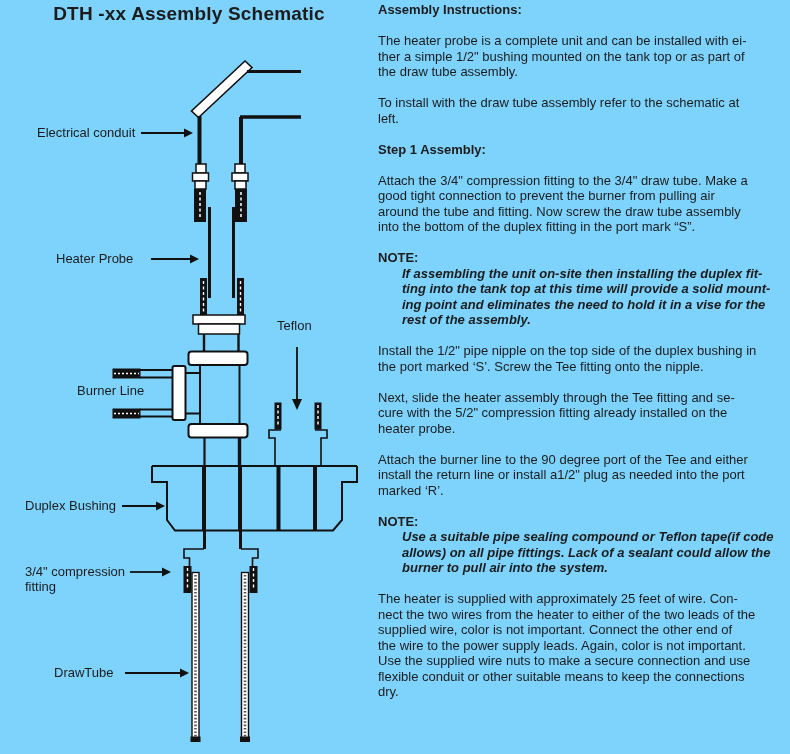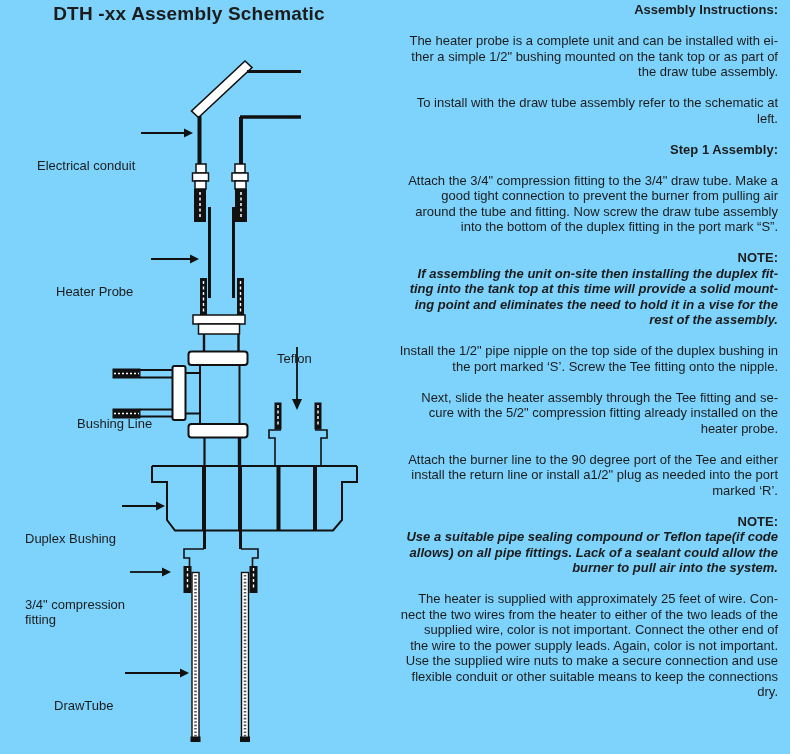--- a/index.html
+++ b/index.html
@@ -17,34 +17,33 @@
     font-size:19px;font-weight:bold;
     letter-spacing:0.2px;
   }
   .schematic{position:absolute;left:0;top:0;width:378px;height:754px;}
   .schematic svg{position:absolute;left:0;top:0;}
   .dlabel{
     position:absolute;
     font-size:13px;line-height:15px;
     white-space:pre-line;
     color:#1c1c1c;
-    margin-top:33px;
   }
   .lbl-electrical-conduit{left:37px;top:125px;}
   .lbl-heater-probe{left:56px;top:251px;}
   .lbl-return{left:277px;top:318px;}
   .lbl-burner-line{left:77px;top:383px;}
   .lbl-duplex-bushing{left:25px;top:498px;}
   .lbl-compression{left:25px;top:564px;}
   .lbl-drawtube{left:54px;top:665px;text-align:center;}
   .col-right{
     position:absolute;left:378px;top:2px;width:400px;
     font-size:13px;line-height:15.5px;
   }
-  .blk{white-space:pre-line;margin:0 0 15.5px 0;text-align:right;}
+  .blk{white-space:pre-line;margin:0 0 15.5px 0;}
   .head{font-weight:bold;}
   .note-head{font-weight:bold;margin-bottom:0;}
   .note-body{font-weight:bold;font-style:italic;margin-left:24px;}
 </style>
 </head>
 <body>
 
 <div class="page">
 
   <div class="title">DTH -xx Assembly Schematic</div>
@@ -159,21 +158,21 @@
         <line x1="130" y1="572" x2="162" y2="572" stroke-width="1.8"></line>
         <polygon points="162,567.5 162,576.5 171,572" fill="#111" stroke="none"></polygon>
         <line x1="125" y1="673" x2="180" y2="673" stroke-width="1.8"></line>
         <polygon points="180,668.5 180,677.5 189,673" fill="#111" stroke="none"></polygon>
       </g>
     </svg>
 
     <div class="dlabel lbl-electrical-conduit">Electrical conduit</div>
     <div class="dlabel lbl-heater-probe">Heater Probe</div>
     <div class="dlabel lbl-return">Teflon</div>
-    <div class="dlabel lbl-burner-line">Bushing Line</div>
+    <div class="dlabel lbl-burner-line">Burner Line</div>
     <div class="dlabel lbl-duplex-bushing">Duplex Bushing</div>
     <div class="dlabel lbl-compression">3/4" compression
 fitting</div>
     <div class="dlabel lbl-drawtube">DrawTube</div>
   </div>
 
   <div class="col-right">
     <div class="blk head">Assembly Instructions:</div>
     <div class="blk">The heater probe is a complete unit and can be installed with ei-
 ther a simple 1/2" bushing mounted on the tank top or as part of

